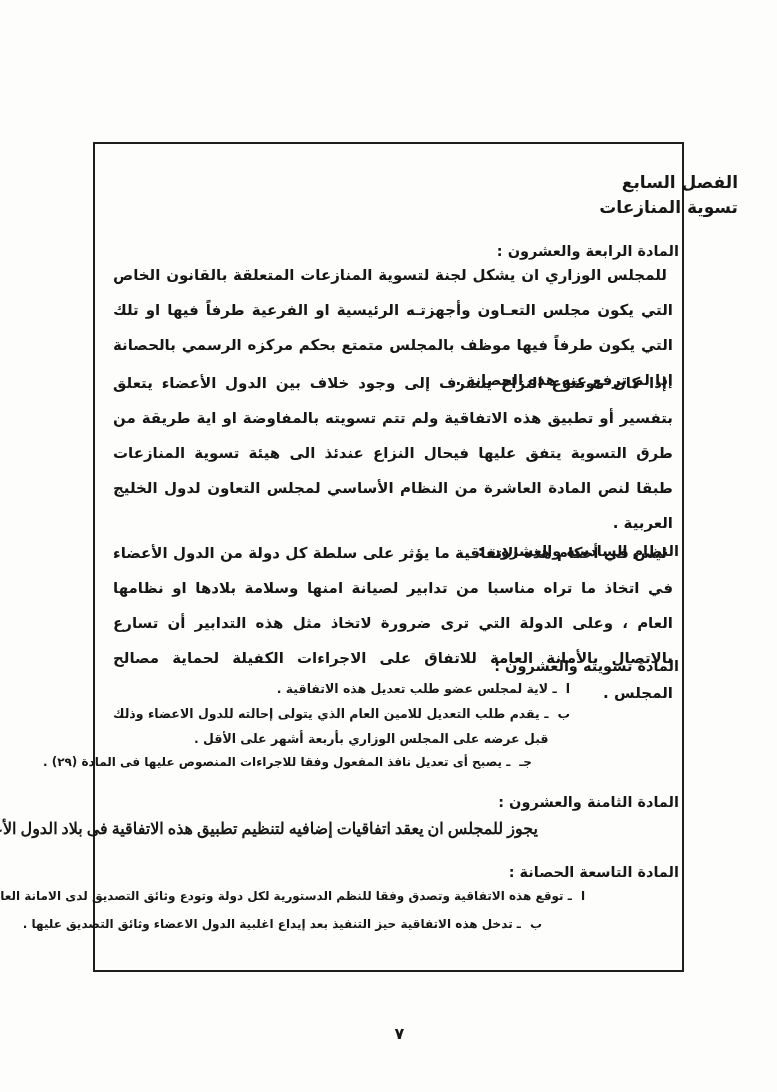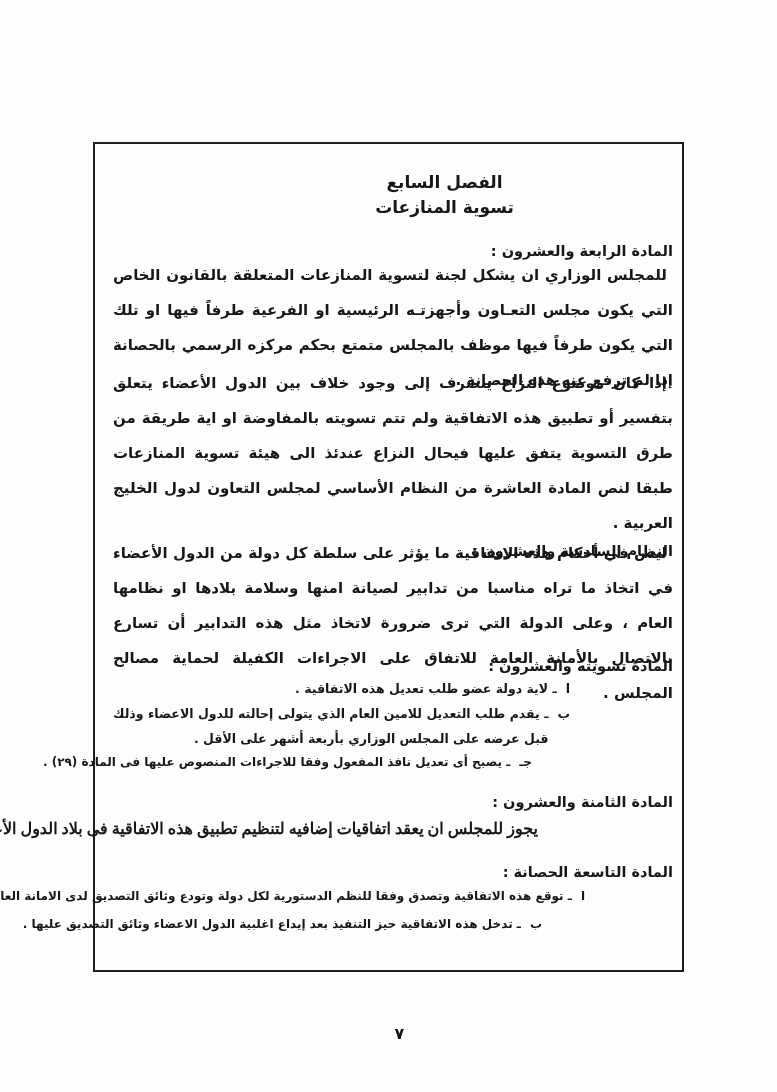--- a/index.html
+++ b/index.html
@@ -8,27 +8,27 @@
     background:#fdfdfc;color:#171717;
     font-family:"DejaVu Sans",sans-serif;
     direction:rtl;overflow:hidden;
   }
   .abs{position:absolute;}
   .frame{
     position:absolute;left:93px;top:142px;width:591px;height:830px;
     border:2px solid #1e1e1e;box-sizing:border-box;background:#fdfdfc;
   }
   .chapter{
-    width:100%;text-align:center;font-weight:bold;
+    width:100%;text-align:right;font-weight:bold;
     font-size:17px;line-height:25px;letter-spacing:0;
   }
   .chapter.ch7{transform:translateX(56px);}
   .chapter.ch8{transform:translateX(-36px);}
   .art-h{
-    right:9px;font-size:14.5px;font-weight:bold;line-height:18px;
+    right:3px;font-size:14.5px;font-weight:bold;line-height:18px;
     white-space:nowrap;
   }
   .body-p{
     right:9px;left:18px;font-size:15px;font-weight:bold;
     line-height:35px;text-align:justify;text-indent:6px;
   }
   .item{
     display:flex;gap:9px;font-weight:bold;font-size:12.5px;line-height:25px;
     align-items:flex-start;
   }
@@ -61,21 +61,21 @@
     <div class="abs body-p" style="top:222px">إذا كان موضوع النزاع ينصرف إلى وجود خلاف بين الدول الأعضاء يتعلق بتفسير أو تطبيق هذه الاتفاقية ولم تتم تسويته بالمفاوضة او اية طريقة من طرق التسوية يتفق عليها فيحال النزاع عندئذ الى هيئة تسوية المنازعات طبقا لنص المادة العاشرة من النظام الأساسي لمجلس التعاون لدول الخليج العربية .</div>
 
 
     <div class="abs art-h" style="top:398px">النظام السادسة والعشرون :</div>
     <div class="abs body-p" style="top:392px">ليس في أحكام هذه الاتفاقية ما يؤثر على سلطة كل دولة من الدول الأعضاء في اتخاذ ما تراه مناسبا من تدابير لصيانة امنها وسلامة بلادها او نظامها العام ، وعلى الدولة التي ترى ضرورة لاتخاذ مثل هذه التدابير أن تسارع بالاتصال بالأمانة العامة للاتفاق على الاجراءات الكفيلة لحماية مصالح المجلس .</div>
 
     <div class="abs art-h" style="top:513px">المادة تسويته والعشرون :</div>
 
     <div class="abs item nowrap" style="top:532px;right:112px">
       <span class="mk">ا</span>
-      <span class="tx">ـ لاية دولة عضو طلب تعديل هذه الاتفاقية .</span>
+      <span class="tx">ـ لاية لمجلس عضو طلب تعديل هذه الاتفاقية .</span>
     </div>
     <div class="abs item" style="top:557px;right:112px;left:18px">
       <span class="mk">ب</span>
       <span class="tx">ـ يقدم طلب التعديل للامين العام الذي يتولى إحالته للدول الاعضاء وذلك قبل عرضه على المجلس الوزاري بأربعة أشهر على الأقل .</span>
     </div>
     <div class="abs item nowrap sm" style="top:606px;right:150px">
       <span class="mk">جـ</span>
       <span class="tx">ـ يصبح أى تعديل نافذ المفعول وفقا للاجراءات المنصوص عليها فى المادة (٢٩) .</span>
     </div>
 

